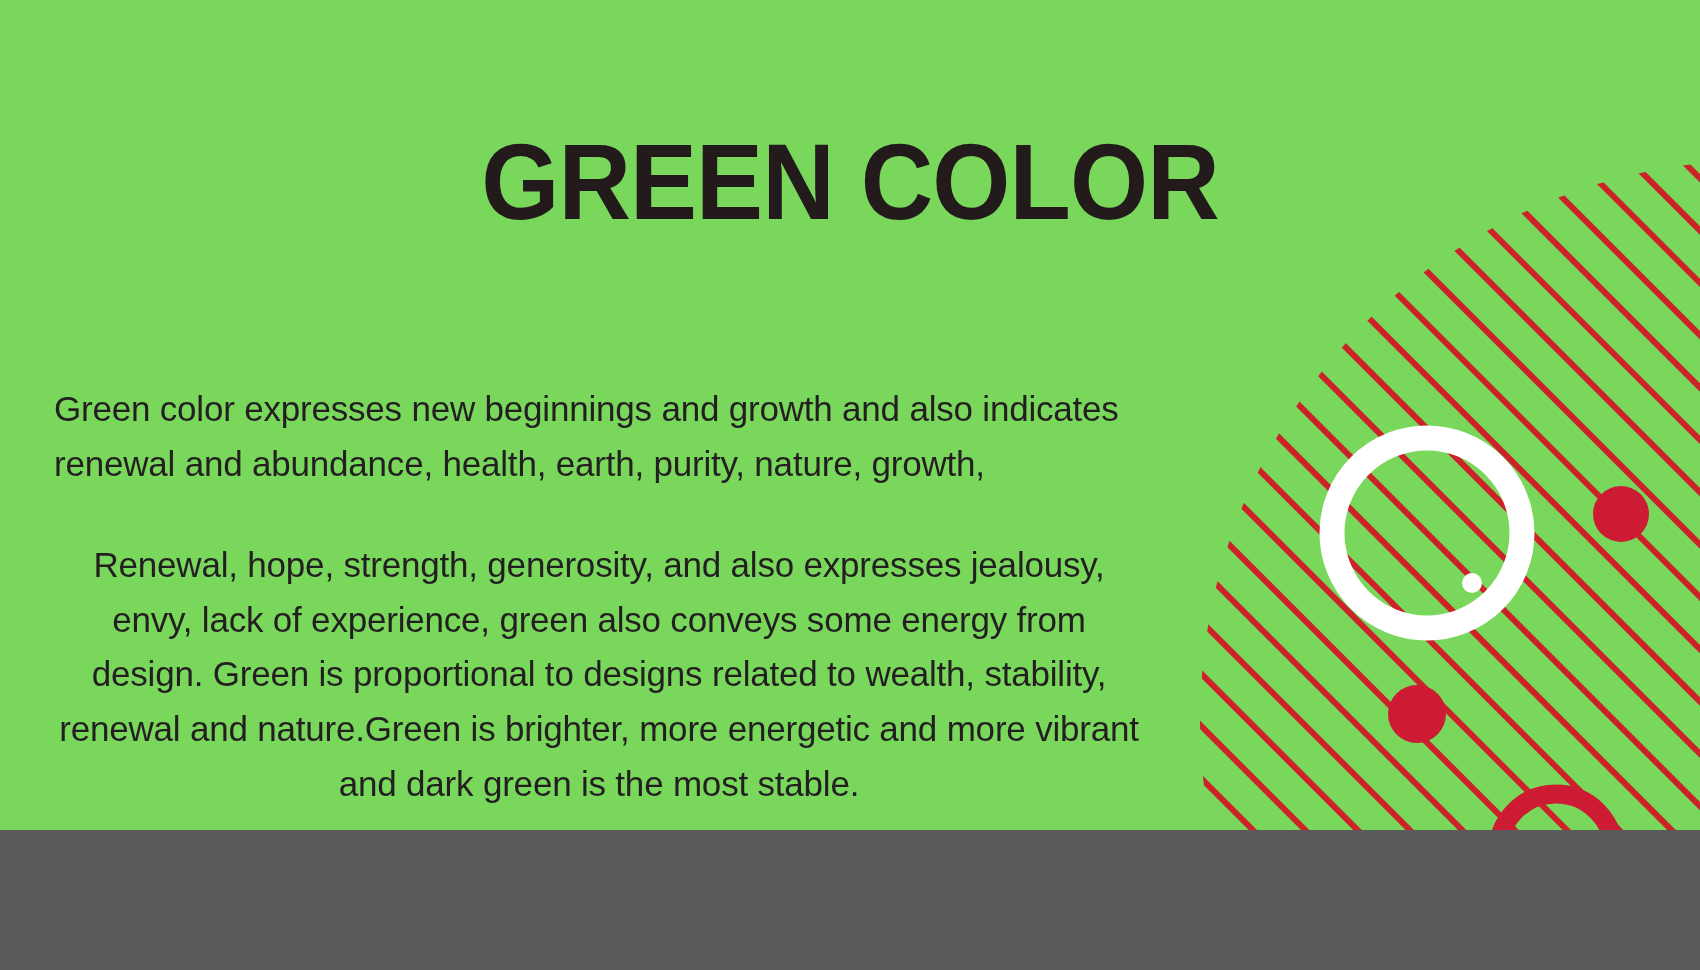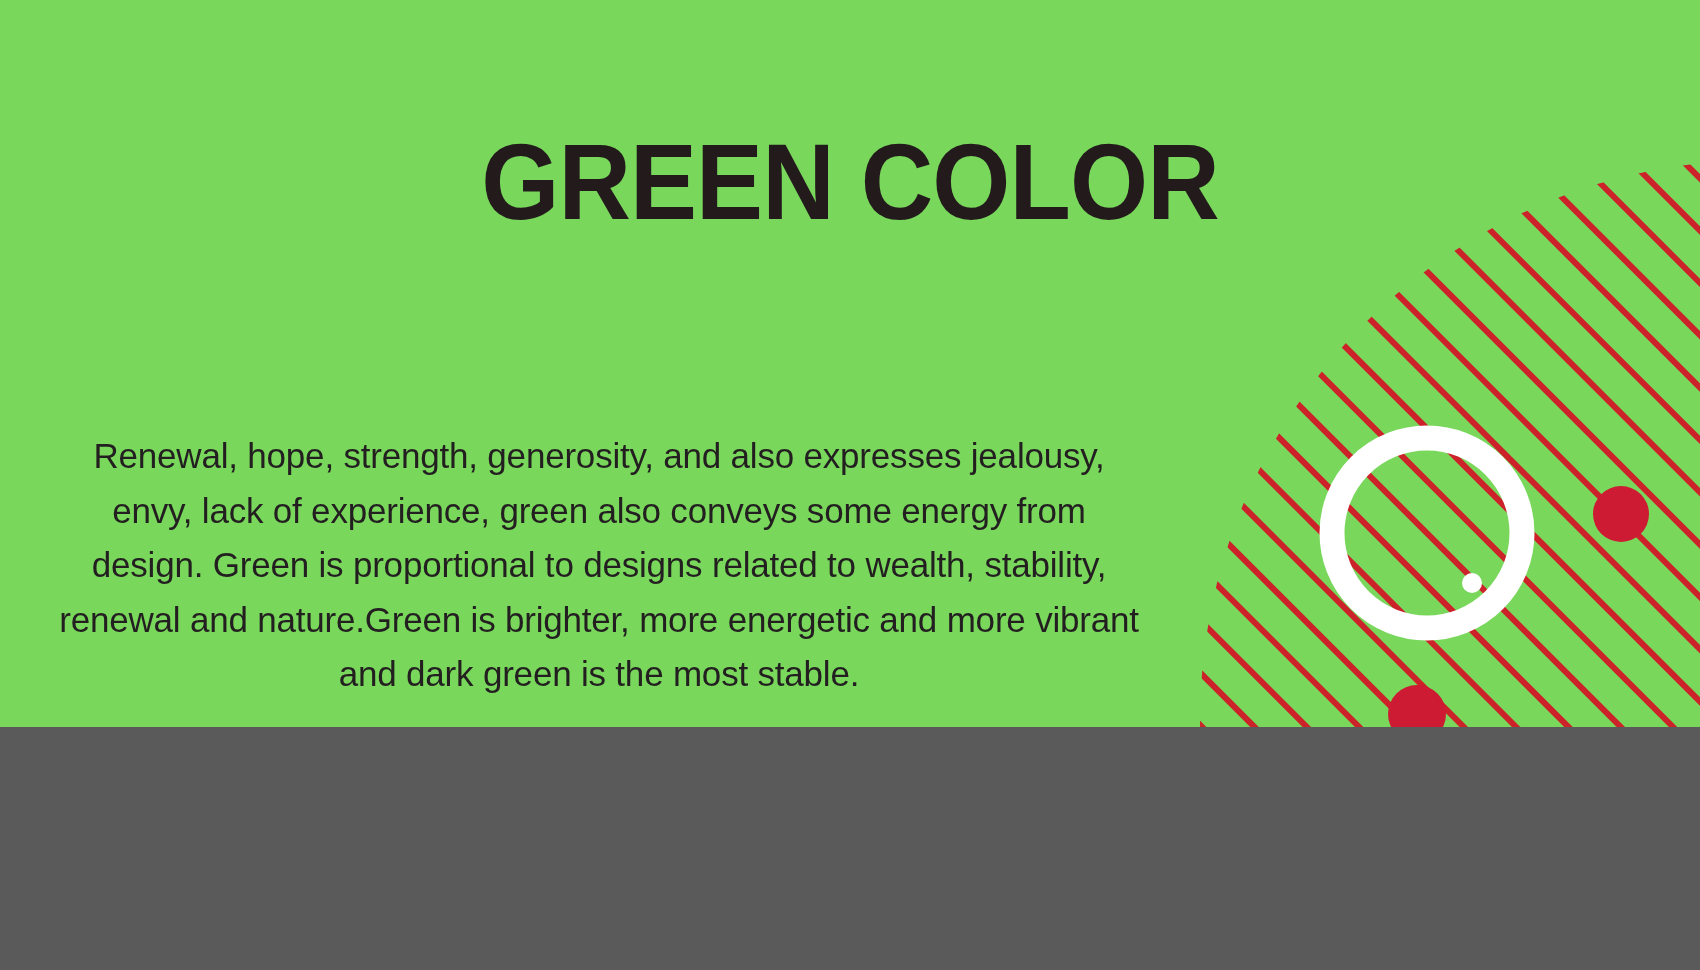--- a/index.html
+++ b/index.html
@@ -4,21 +4,21 @@
 <style>
   html, body {
     margin: 0;
     padding: 0;
     background: #5a5a5a;
   }
 
   #slide {
     position: relative;
     width: 1700px;
-    height: 727px;
+    height: 830px;
     overflow: hidden;
     background: #79d75c;
     font-family: "Liberation Sans", sans-serif;
   }
 
   
   #decor {
     position: absolute;
     right: 0;
     top: 0;
@@ -107,18 +107,19 @@
     <circle cx="1621" cy="514" r="28" fill="#cc1b33"></circle>
 
     <circle cx="1417" cy="714" r="29" fill="#cc1b33"></circle>
 
     <circle cx="1556" cy="852" r="58" fill="none" stroke="#cc1b33" stroke-width="19"></circle>
   </svg>
 
   <div id="title">GREEN COLOR</div>
 
   <div id="body-copy">
+    <p>Green color expresses new beginnings and growth and also indicates renewal and abundance, health, earth, purity, nature, growth,</p>
     <p class="gap">Renewal, hope, strength, generosity, and also expresses jealousy, envy, lack of experience, green also conveys some energy from design. Green is proportional to designs related to wealth, stability, renewal and nature.Green is brighter, more energetic and more vibrant and dark green is the most stable.</p>
   </div>
 
   <div id="watermark">مبدع</div>
 
 </div>
 
 </body></html>

